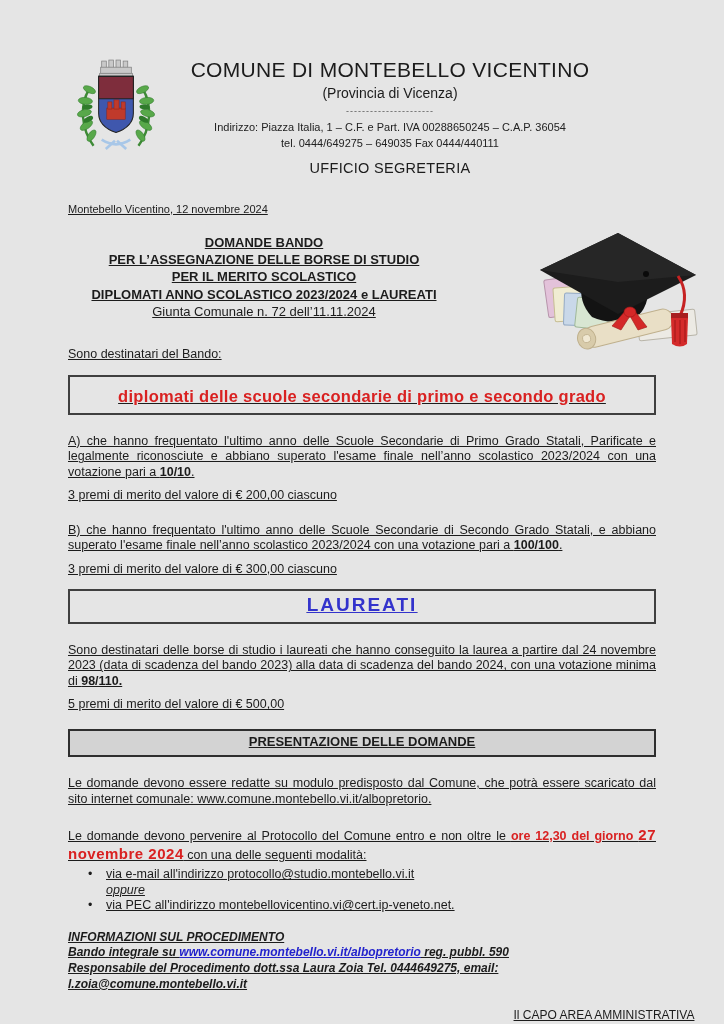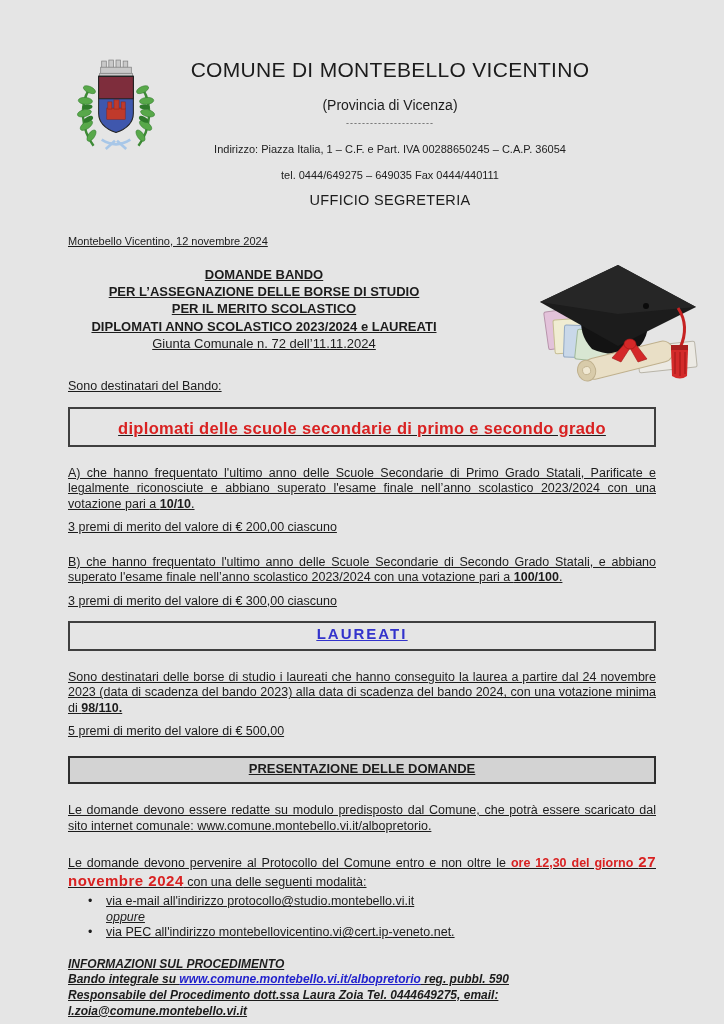--- a/index.html
+++ b/index.html
@@ -4,38 +4,38 @@
 <style>
   html,body{margin:0;padding:0;background:#ffffff;}
   body{width:724px;font-family:"Liberation Sans","DejaVu Sans",sans-serif;color:#1c1c1c;}
   .page{position:relative;width:724px;height:1024px;background:#e5e5e5;overflow:hidden;}
 
   
   .header{position:relative;padding-top:58px;}
   .coat-of-arms{position:absolute;left:74px;top:58px;width:84px;height:96px;}
   .header-text{margin-left:160px;width:460px;text-align:center;line-height:1.15;}
   .municipality{font-size:21px;letter-spacing:.3px;}
-  .province{font-size:14px;margin-top:15px;}
+  .province{font-size:14px;margin-top:3px;}
   .separator{font-size:9px;color:#555;margin-top:5px;letter-spacing:1px;}
-  .address,.phone{font-size:11px;margin-top:14px;color:#222;}
+  .address,.phone{font-size:11px;margin-top:4px;color:#222;}
   .office{font-size:14.5px;margin-top:10px;letter-spacing:.3px;}
 
   .content{padding:0 68px;font-size:12.5px;line-height:1.24;text-decoration:underline;}
   .date-line{margin-top:26px;font-size:11px;}
 
   .title-wrap{position:relative;margin-top:18px;}
   .title-block{width:392px;text-align:center;font-weight:bold;font-size:13px;line-height:1.32;}
   .title-block .regular{font-weight:normal;}
   .illustration{position:absolute;right:-46px;top:-14px;width:172px;height:130px;}
 
   .intro{margin-top:27px;}
   .box{border:2px solid #3f3f3f;text-align:center;}
   .red-box{margin-top:13px;padding:9px 8px 6px;color:#d92121;font-weight:bold;font-size:16.5px;letter-spacing:.3px;}
   .laureati-box{margin-top:12px;padding:2px 0 5px;}
-  .laureati-title{color:#3333cc;font-weight:bold;font-size:15px;letter-spacing:2px;text-decoration:underline;}
+  .laureati-title{color:#3333cc;font-weight:bold;font-size:19px;letter-spacing:2px;text-decoration:underline;}
   .gray-box{margin-top:16px;background:#d3d3d3;border-color:#2e2e2e;font-weight:bold;font-size:13px;padding:3px 0 5px;}
 
   p{margin:0;}
   .para{margin-top:19px;text-align:justify;}
   .tight{margin-top:8px;}
   b{font-weight:bold;}
   .red-bold{color:#d92121;font-weight:bold;}
   .red-date{color:#d92121;font-weight:bold;font-size:15px;letter-spacing:.5px;}
 
   .bullets{margin:4px 0 0 0;padding:0;list-style:none;}

